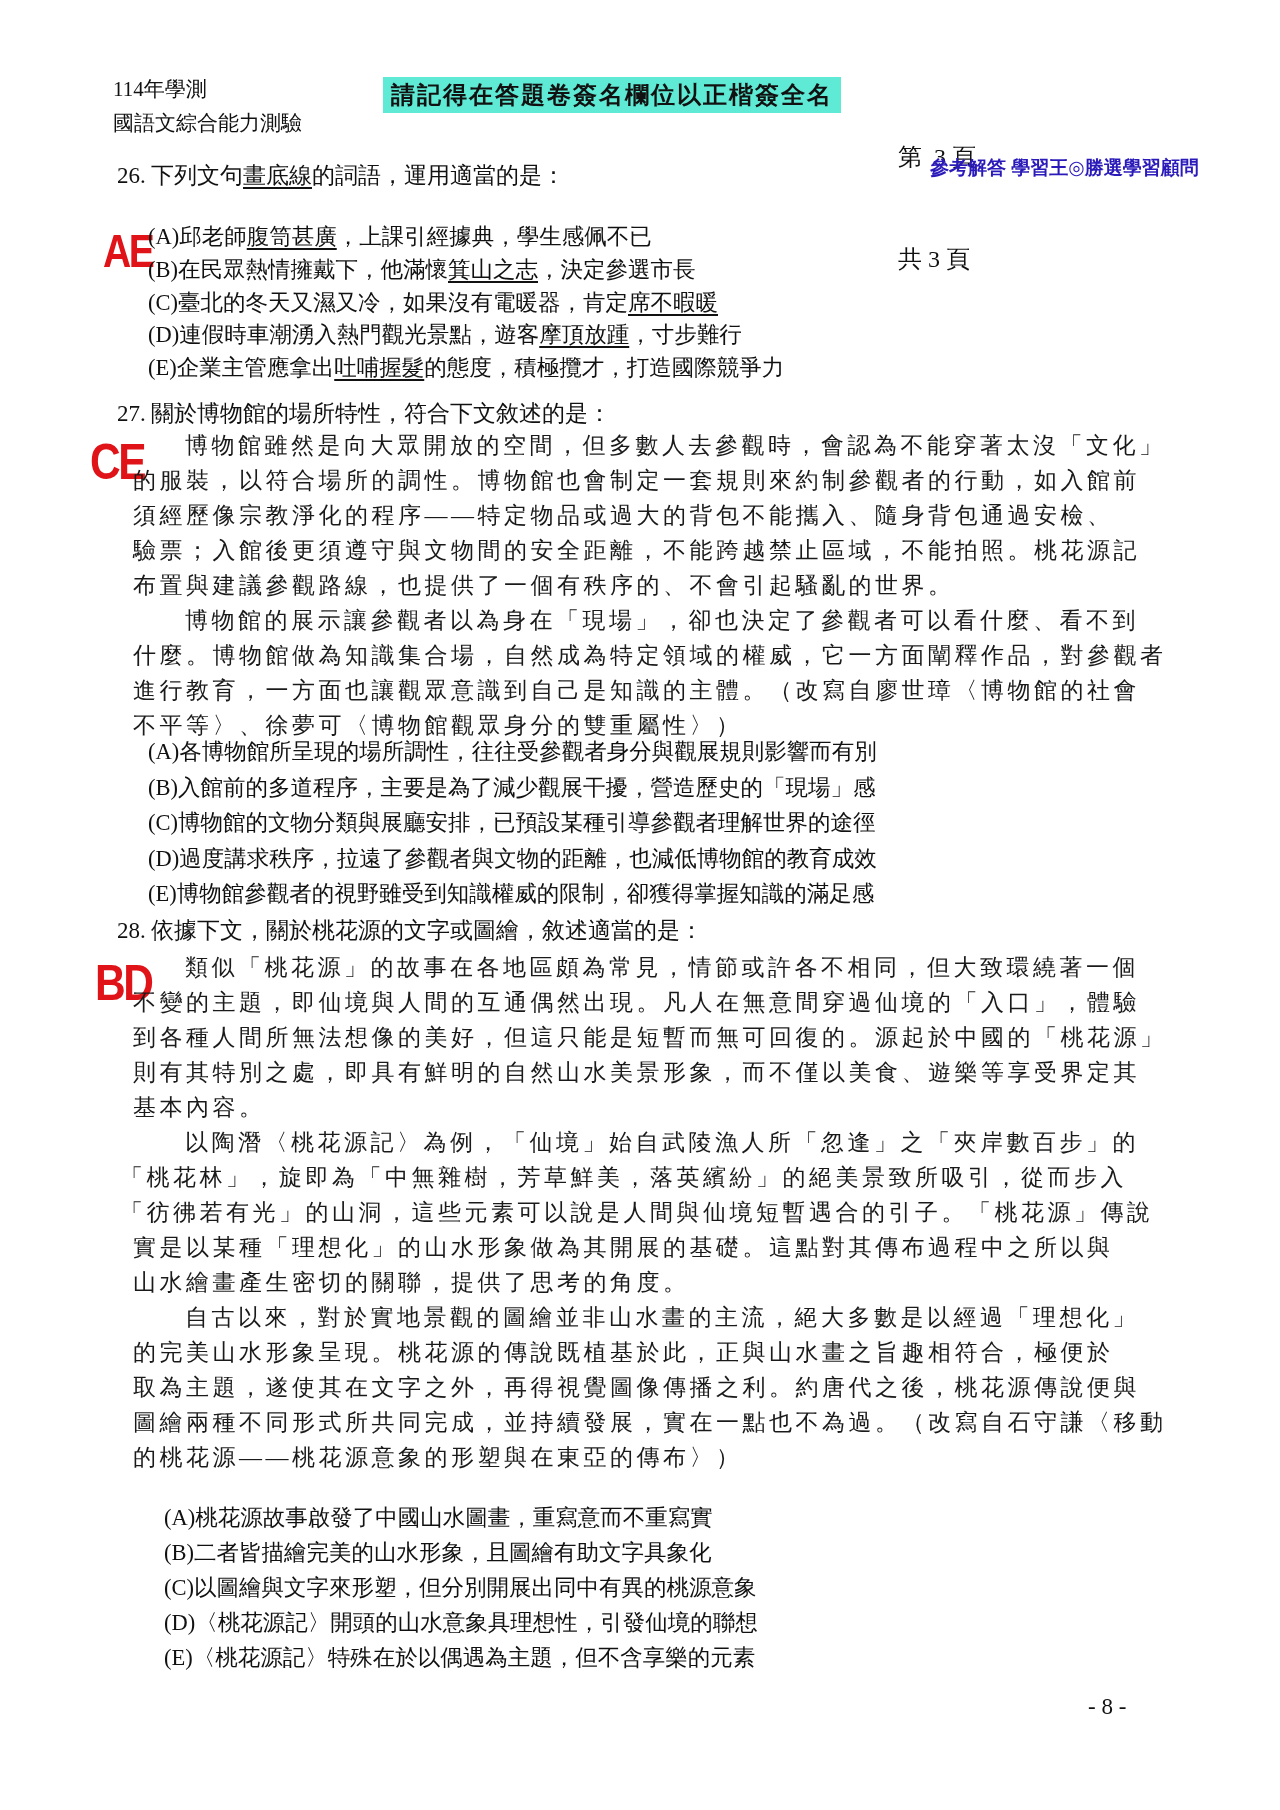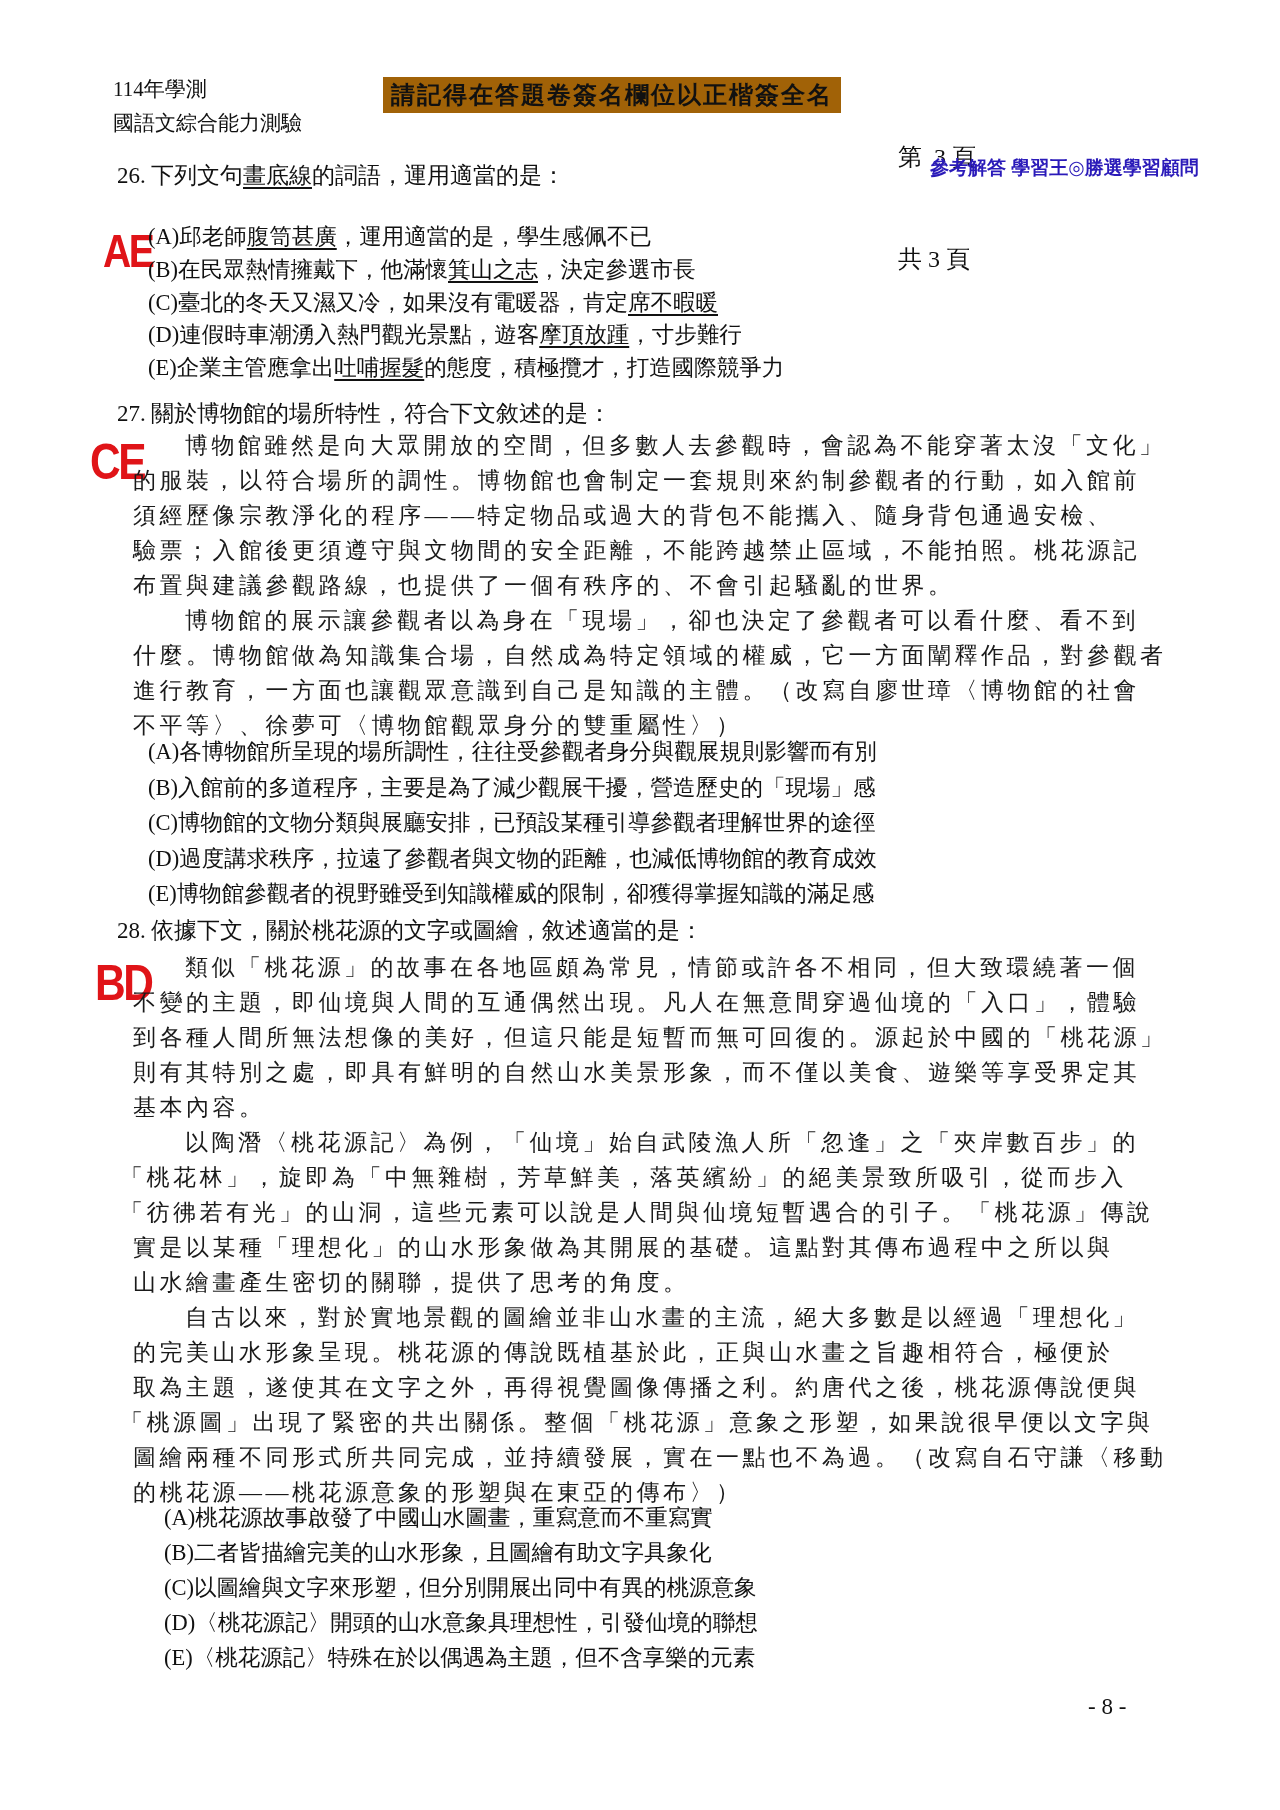--- a/index.html
+++ b/index.html
@@ -11,21 +11,21 @@
     color:#111111;
     overflow:hidden;
   }
   .abs { position:absolute; }
   .nowrap { white-space:nowrap; }
 
   
   #hdr-left { left:113px; top:72px; font-size:21px; line-height:34px; }
   #hdr-notice {
     left:383px; top:77px;
-    background:#a16207;
+    background:#5eead4;
     font-size:24px; font-weight:bold;
     letter-spacing:2px;
     padding:2px 8px;
     white-space:nowrap;
   }
   #hdr-right { left:898px; top:72px; font-size:24px; line-height:34px; white-space:pre; }
 
   
   #credit {
     left:930px; top:155px; width:300px;
@@ -94,21 +94,21 @@
 <div class="abs" id="credit">參考解答 學習王◎勝選學習顧問</div>
 
 <div class="abs stem" id="q26-stem">
   <span class="qnum">26.</span>
   <span class="nowrap"><span>下列文句</span><span class="useg">畫底線</span><span>的詞語，運用適當的是：</span></span>
 </div>
 
 <div class="abs answer-mark" id="ans-q26">AE</div>
 
 <div class="abs opts" id="q26-opts">
-  <div class="opt"><span>(A)</span><span>邱老師</span><span class="useg">腹笥甚廣</span><span>，運用適當的是，學生感佩不已</span></div>
+  <div class="opt"><span>(A)</span><span>邱老師</span><span class="useg">腹笥甚廣</span><span>，上課引經據典，學生感佩不已</span></div>
   <div class="opt"><span>(B)</span><span>在民眾熱情擁戴下，他滿懷</span><span class="useg">箕山之志</span><span>，決定參選市長</span></div>
   <div class="opt"><span>(C)</span><span>臺北的冬天又濕又冷，如果沒有電暖器，肯定</span><span class="useg">席不暇暖</span><span></span></div>
   <div class="opt"><span>(D)</span><span>連假時車潮湧入熱門觀光景點，遊客</span><span class="useg">摩頂放踵</span><span>，寸步難行</span></div>
   <div class="opt"><span>(E)</span><span>企業主管應拿出</span><span class="useg">吐哺握髮</span><span>的態度，積極攬才，打造國際競爭力</span></div>
 </div>
 
 <div class="abs stem" id="q27-stem">
   <span class="qnum">27.</span>
   <span class="nowrap">關於博物館的場所特性，符合下文敘述的是：</span>
 </div>
@@ -149,21 +149,20 @@
   <div class="pline">則有其特別之處，即具有鮮明的自然山水美景形象，而不僅以美食、遊樂等享受界定其</div>
   <div class="pline">基本內容。</div>
   <div class="pline indent">以陶潛〈桃花源記〉為例，「仙境」始自武陵漁人所「忽逢」之「夾岸數百步」的</div>
   <div class="pline hang">「桃花林」，旋即為「中無雜樹，芳草鮮美，落英繽紛」的絕美景致所吸引，從而步入</div>
   <div class="pline hang">「彷彿若有光」的山洞，這些元素可以說是人間與仙境短暫遇合的引子。「桃花源」傳說</div>
   <div class="pline">實是以某種「理想化」的山水形象做為其開展的基礎。這點對其傳布過程中之所以與</div>
   <div class="pline">山水繪畫產生密切的關聯，提供了思考的角度。</div>
   <div class="pline indent">自古以來，對於實地景觀的圖繪並非山水畫的主流，絕大多數是以經過「理想化」</div>
   <div class="pline">的完美山水形象呈現。桃花源的傳說既植基於此，正與山水畫之旨趣相符合，極便於</div>
   <div class="pline">取為主題，遂使其在文字之外，再得視覺圖像傳播之利。約唐代之後，桃花源傳說便與</div>
-  <div class="pline hang">「桃源圖」出現了緊密的共出關係。整個「桃花源」意象之形塑，如果說很早便以文字與</div>
   <div class="pline">圖繪兩種不同形式所共同完成，並持續發展，實在一點也不為過。（改寫自石守謙〈移動</div>
   <div class="pline">的桃花源——桃花源意象的形塑與在東亞的傳布〉）</div>
 </div>
 
 <div class="abs opts" id="q28-opts">
   <div class="opt"><span>(A)</span><span>桃花源故事啟發了中國山水圖畫，重寫意而不重寫實</span></div>
   <div class="opt"><span>(B)</span><span>二者皆描繪完美的山水形象，且圖繪有助文字具象化</span></div>
   <div class="opt"><span>(C)</span><span>以圖繪與文字來形塑，但分別開展出同中有異的桃源意象</span></div>
   <div class="opt"><span>(D)</span><span>〈桃花源記〉開頭的山水意象具理想性，引發仙境的聯想</span></div>
   <div class="opt"><span>(E)</span><span>〈桃花源記〉特殊在於以偶遇為主題，但不含享樂的元素</span></div>

